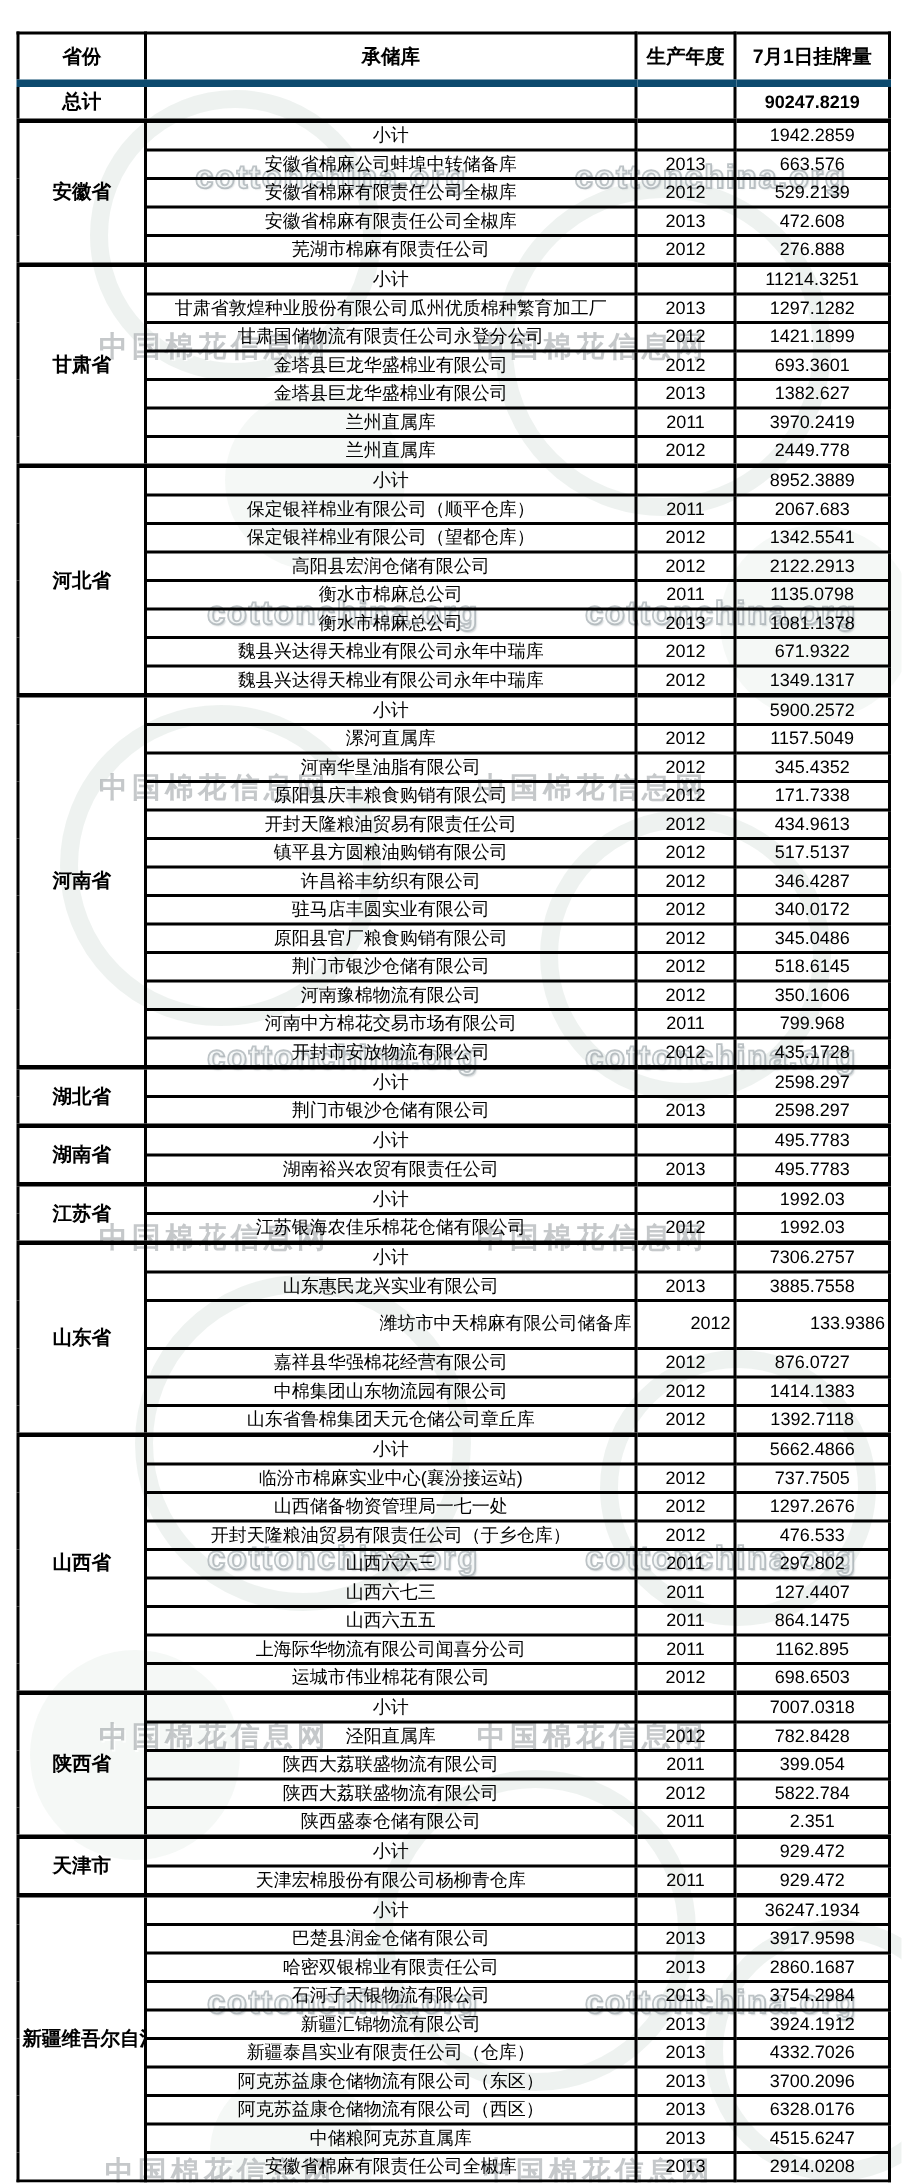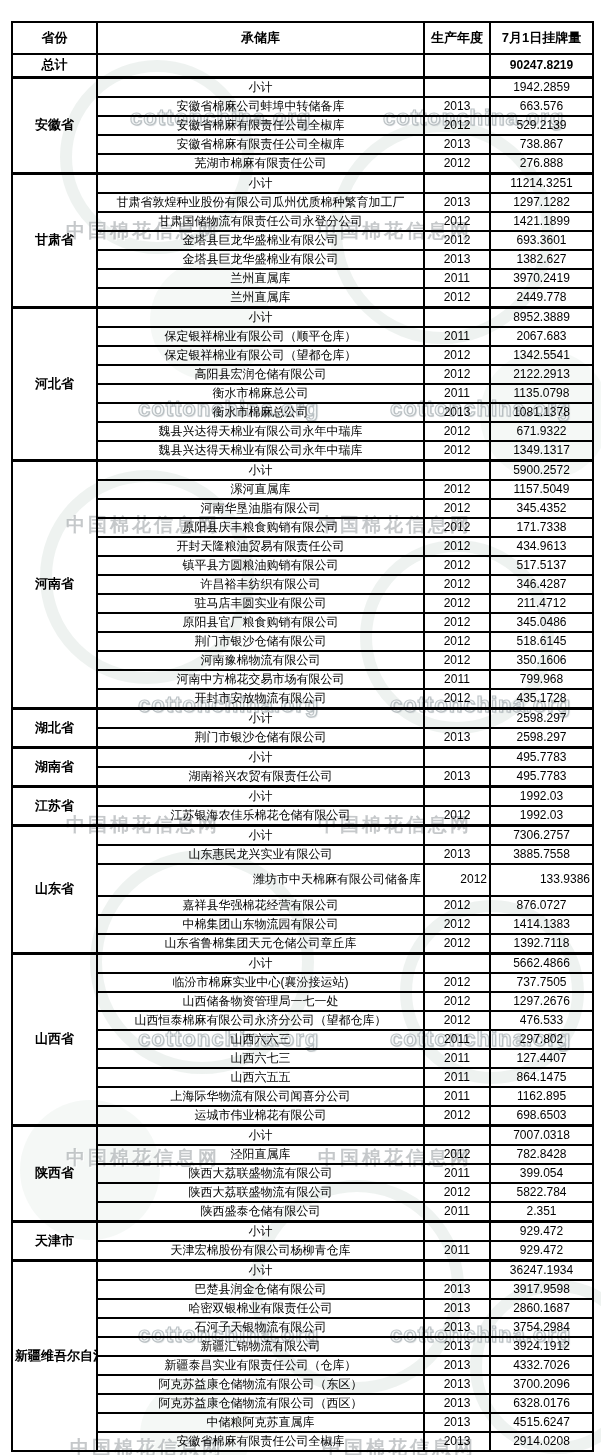--- a/index.html
+++ b/index.html
@@ -25,21 +25,21 @@
   table.grid{border-collapse:collapse;table-layout:fixed;width:581px;background:transparent;}
   .grid th,.grid td{
     border:2px solid #000;
     padding:0 2px;height:17px;line-height:1.15;
     text-align:center;vertical-align:middle;
     font-size:12px;overflow:hidden;white-space:nowrap;
     background:transparent;
   }
   .grid th{font-size:13px;font-weight:bold;height:30px;}
   .grid tr.group-start td{border-top:3px solid #000;margin-left:12px;}
-  .grid tr.total-row td{height:21px;border-top:1px solid #0c4a6e;border-bottom:3px solid #000;}
+  .grid tr.total-row td{height:21px;border-top:5px solid #0c4a6e;border-bottom:3px solid #000;}
   td.province{font-weight:bold;font-size:13px;}
   td.bold-val{font-weight:bold;}
   .grid tr.tall td{height:30px;text-align:right;}
 </style>
 </head>
 <body>
 
 <div class="wm-layer">
   <div class="circ" style="left:60px;top:60px;width:170px;height:170px;"></div>
   <div class="circ" style="left:330px;top:120px;width:200px;height:200px;"></div>
@@ -115,21 +115,21 @@
           <td>663.576</td>
         </tr>
         <tr>
           <td>安徽省棉麻有限责任公司全椒库</td>
           <td>2012</td>
           <td>529.2139</td>
         </tr>
         <tr>
           <td>安徽省棉麻有限责任公司全椒库</td>
           <td>2013</td>
-          <td>738.867</td>
+          <td>472.608</td>
         </tr>
         <tr>
           <td>芜湖市棉麻有限责任公司</td>
           <td>2012</td>
           <td>276.888</td>
         </tr>
         <tr class="group-start">
           <td class="province" rowspan="7">甘肃省</td>
           <td>小计</td>
           <td></td>
@@ -238,21 +238,21 @@
           <td>517.5137</td>
         </tr>
         <tr>
           <td>许昌裕丰纺织有限公司</td>
           <td>2012</td>
           <td>346.4287</td>
         </tr>
         <tr>
           <td>驻马店丰圆实业有限公司</td>
           <td>2012</td>
-          <td>211.4712</td>
+          <td>340.0172</td>
         </tr>
         <tr>
           <td>原阳县官厂粮食购销有限公司</td>
           <td>2012</td>
           <td>345.0486</td>
         </tr>
         <tr>
           <td>荆门市银沙仓储有限公司</td>
           <td>2012</td>
           <td>518.6145</td>
@@ -346,21 +346,21 @@
           <td>临汾市棉麻实业中心(襄汾接运站)</td>
           <td>2012</td>
           <td>737.7505</td>
         </tr>
         <tr>
           <td>山西储备物资管理局一七一处</td>
           <td>2012</td>
           <td>1297.2676</td>
         </tr>
         <tr>
-          <td>山西恒泰棉麻有限公司永济分公司（望都仓库）</td>
+          <td>开封天隆粮油贸易有限责任公司（于乡仓库）</td>
           <td>2012</td>
           <td>476.533</td>
         </tr>
         <tr>
           <td>山西六六三</td>
           <td>2011</td>
           <td>297.802</td>
         </tr>
         <tr>
           <td>山西六七三</td>

